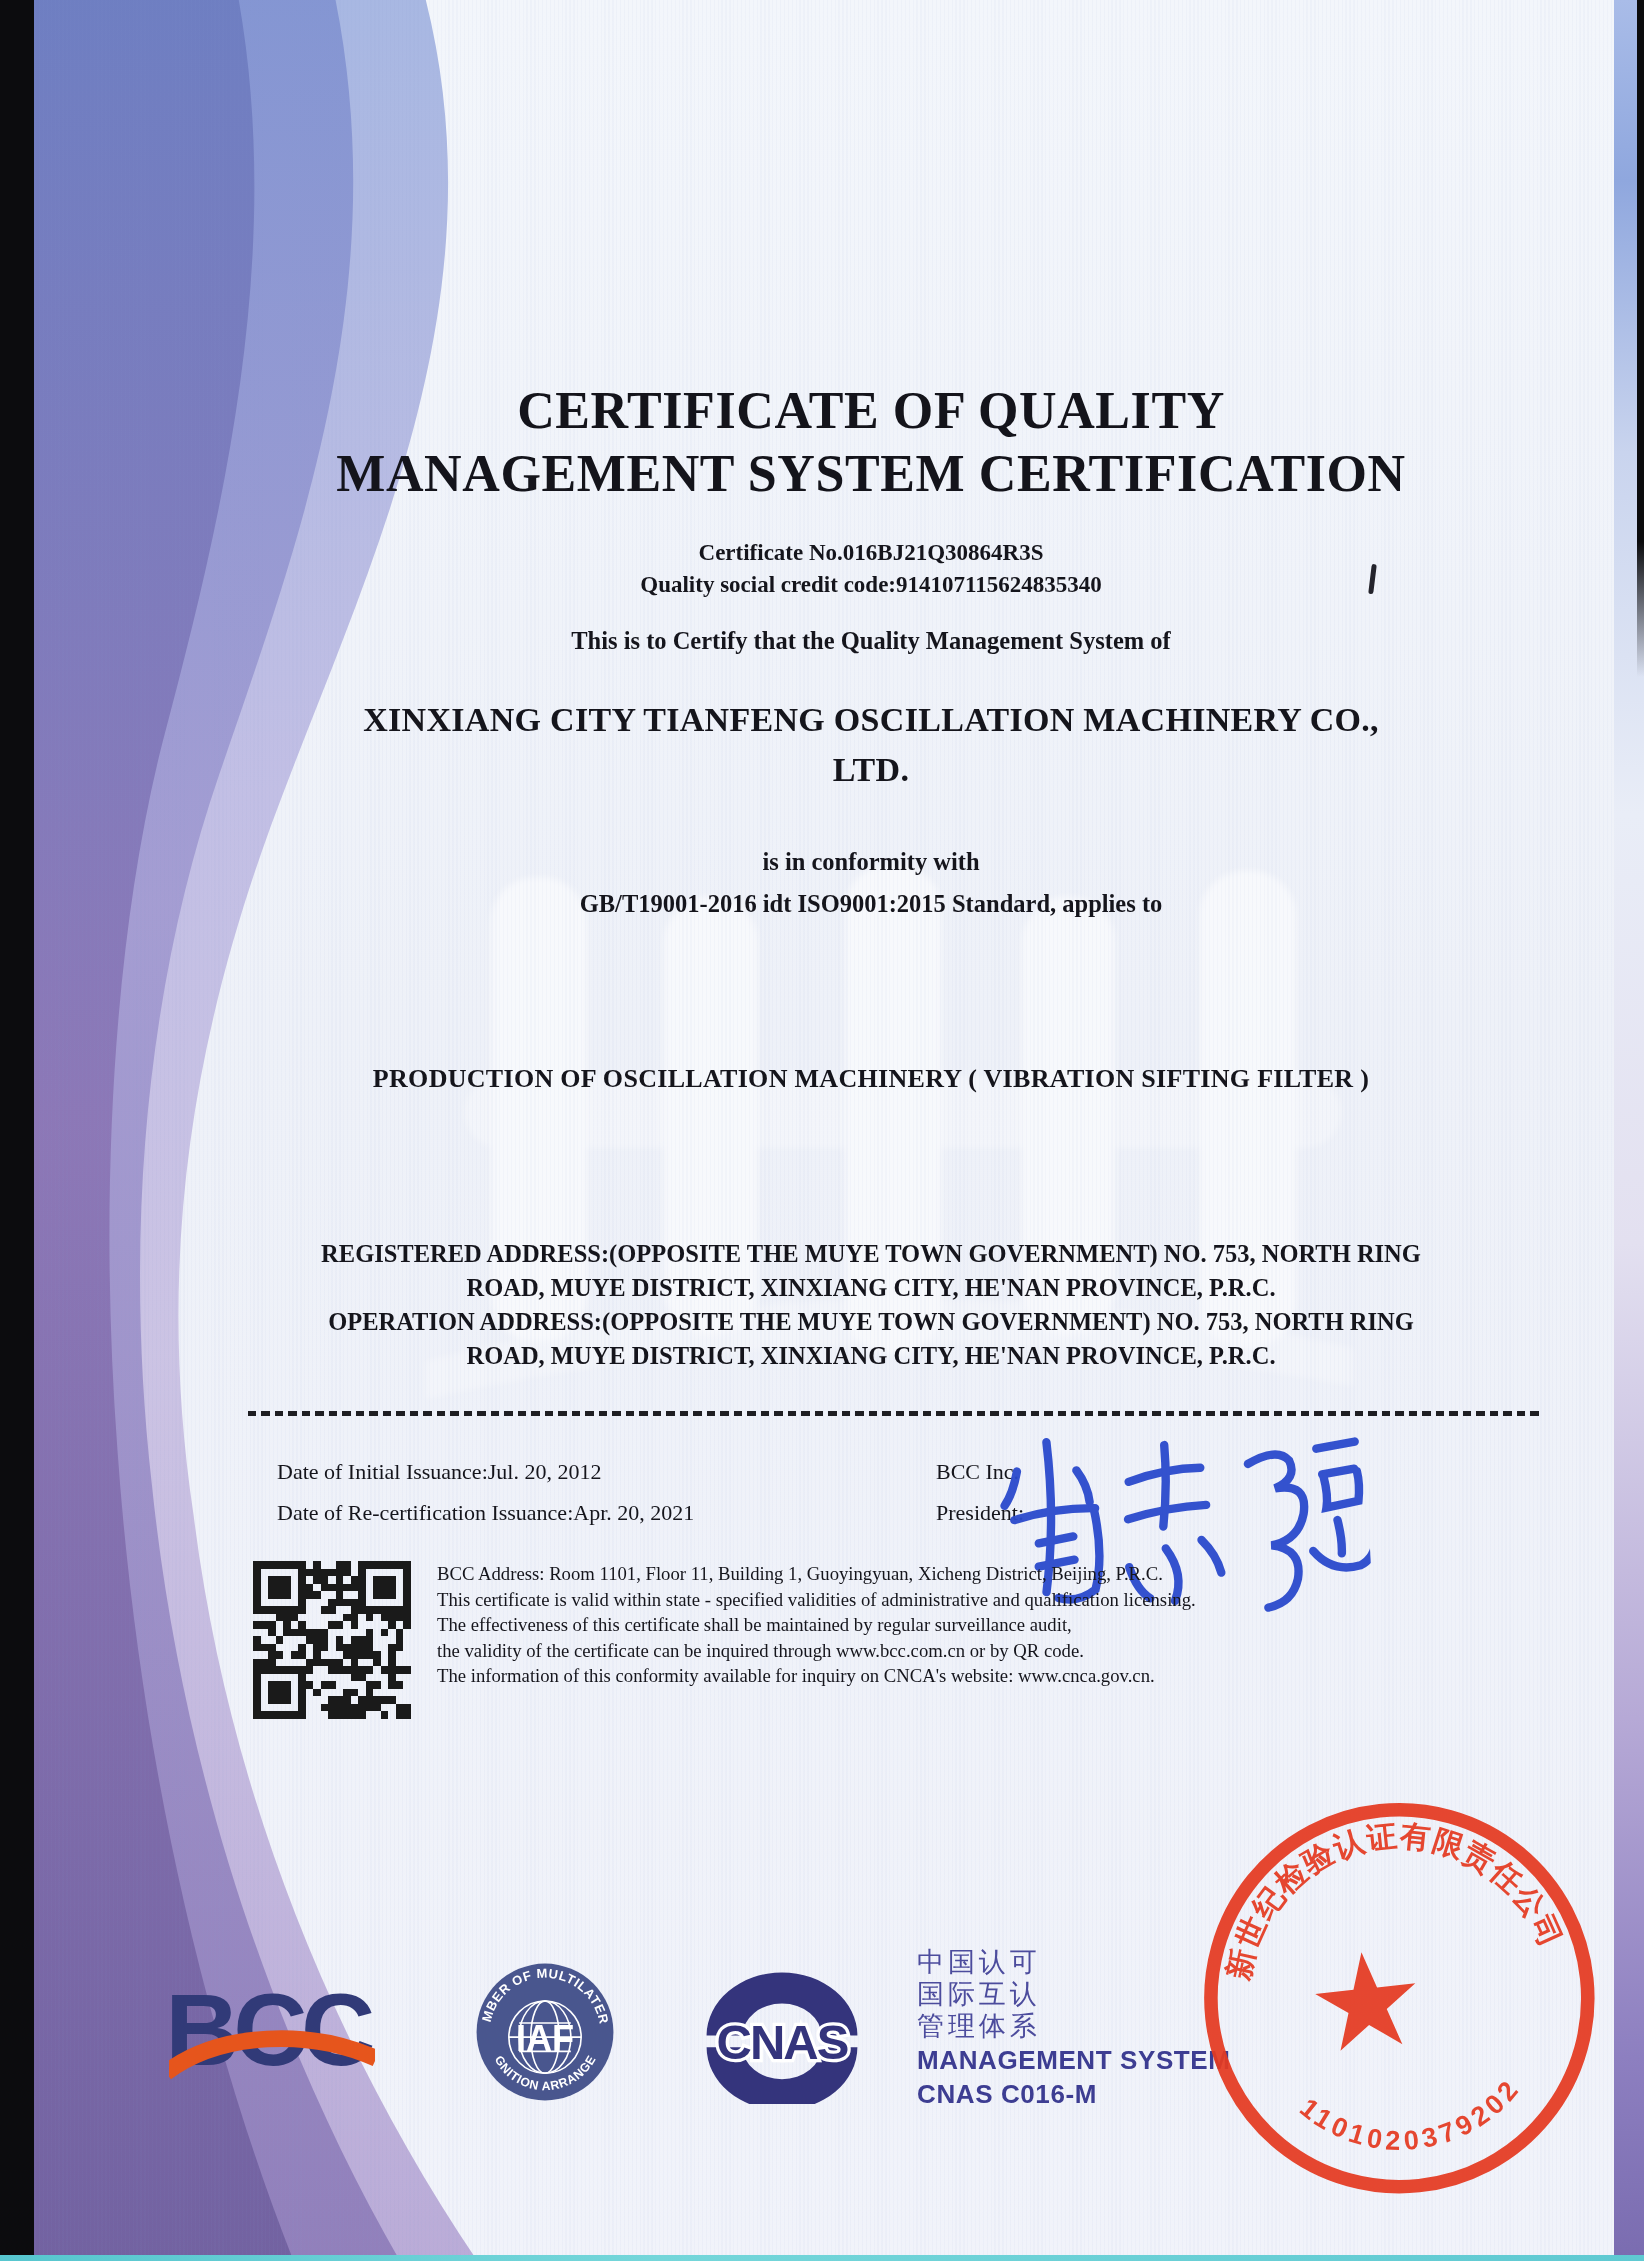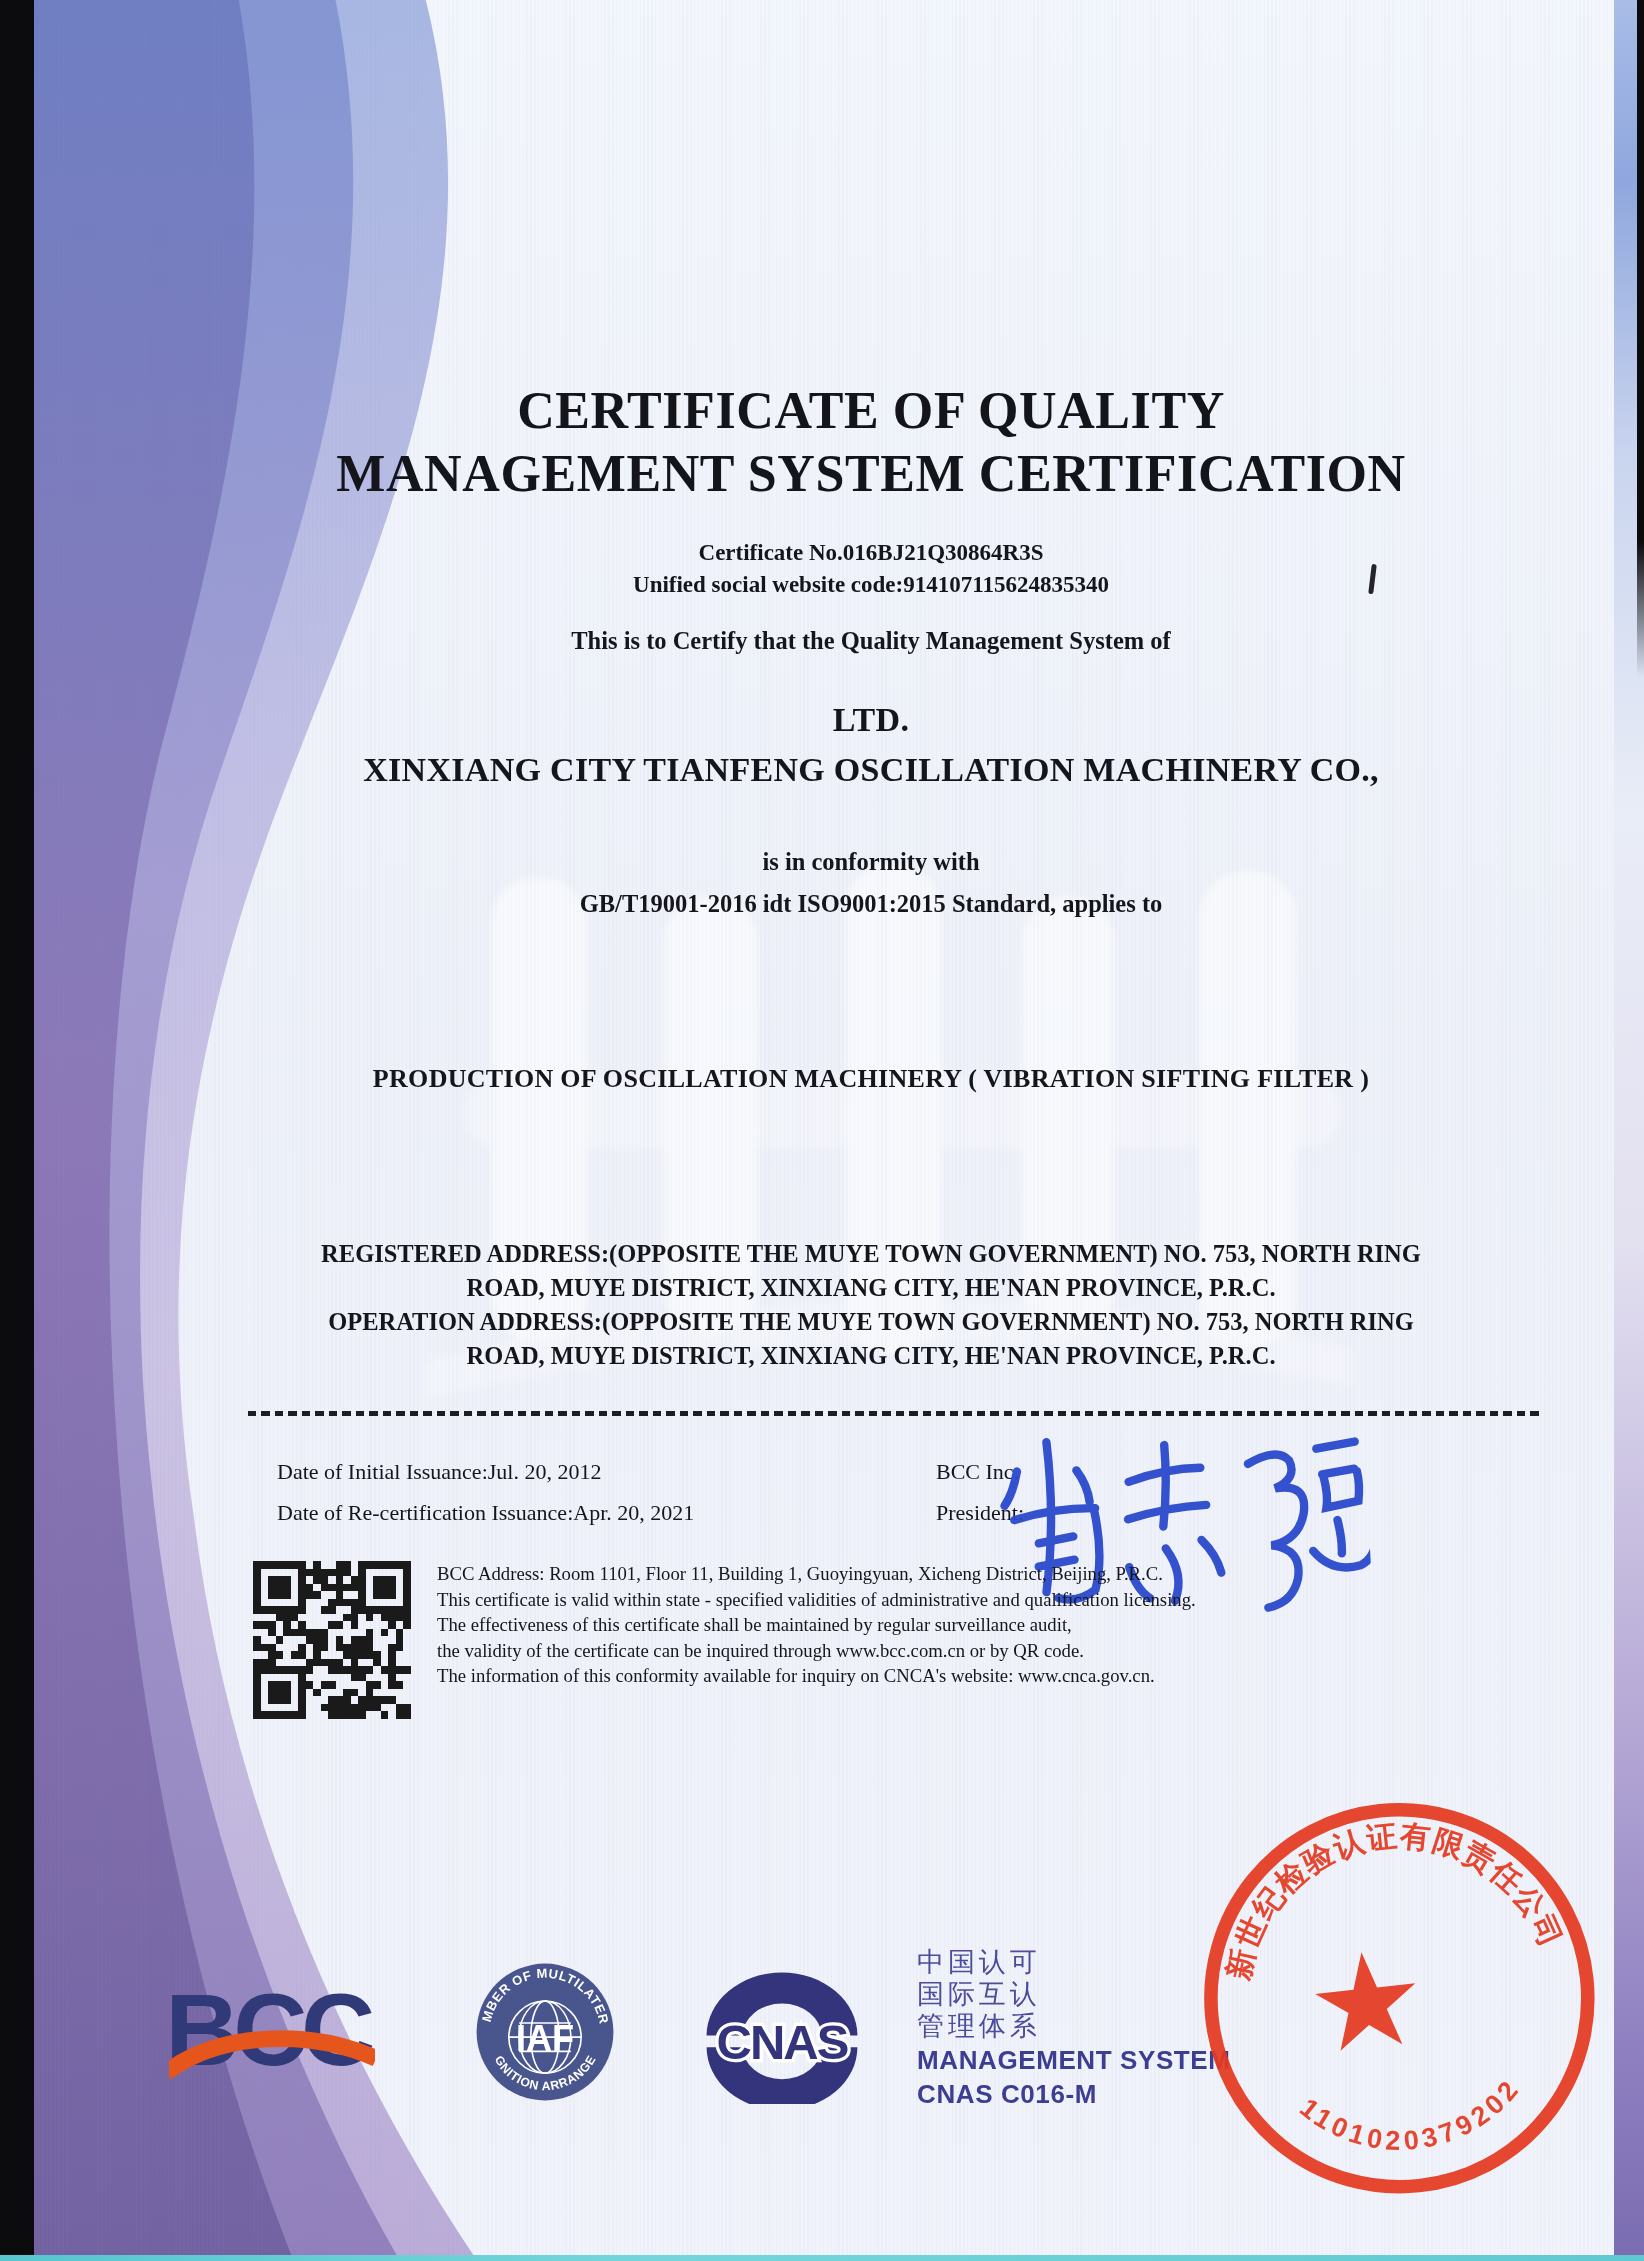--- a/index.html
+++ b/index.html
@@ -78,29 +78,29 @@
   <div class="abs edge-right-black"></div>
   <div class="abs edge-bottom"></div>
 
   <div class="abs center-col title">
     <div>CERTIFICATE OF QUALITY</div>
     <div>MANAGEMENT SYSTEM CERTIFICATION</div>
   </div>
 
   <div class="abs center-col certno">
     <div>Certificate No.016BJ21Q30864R3S</div>
-    <div>Unified social website code:914107115624835340</div>
+    <div>Quality social credit code:914107115624835340</div>
   </div>
   <div class="abs penmark"></div>
 
   <div class="abs center-col certify">This is to Certify that the Quality Management System of</div>
 
   <div class="abs center-col company">
+    <div>XINXIANG CITY TIANFENG OSCILLATION MACHINERY CO.,</div>
     <div>LTD.</div>
-    <div>XINXIANG CITY TIANFENG OSCILLATION MACHINERY CO.,</div>
   </div>
 
   <div class="abs center-col conformity">is in conformity with</div>
   <div class="abs center-col standard">GB/T19001-2016 idt ISO9001:2015 Standard, applies to</div>
   <div class="abs center-col scope">PRODUCTION OF OSCILLATION MACHINERY ( VIBRATION SIFTING FILTER )</div>
 
   <div class="abs center-col addresses">
     <div>REGISTERED ADDRESS:(OPPOSITE THE MUYE TOWN GOVERNMENT) NO. 753, NORTH RING</div>
     <div>ROAD, MUYE DISTRICT, XINXIANG CITY, HE'NAN PROVINCE, P.R.C.</div>
     <div>OPERATION ADDRESS:(OPPOSITE THE MUYE TOWN GOVERNMENT) NO. 753, NORTH RING</div>

